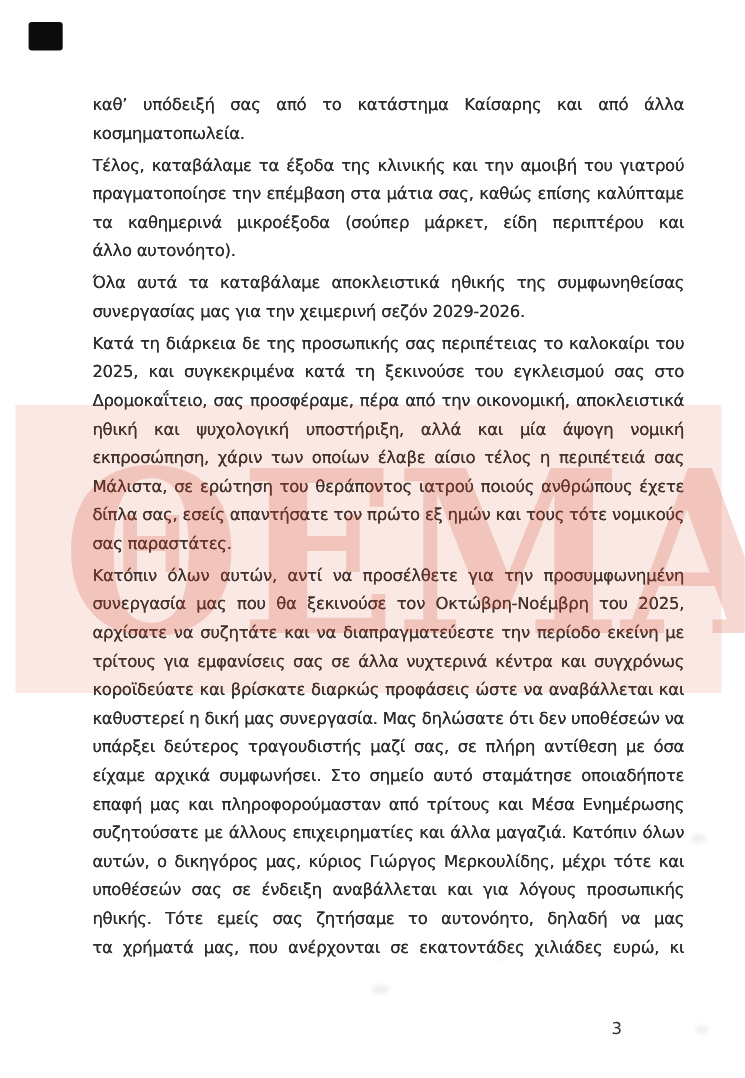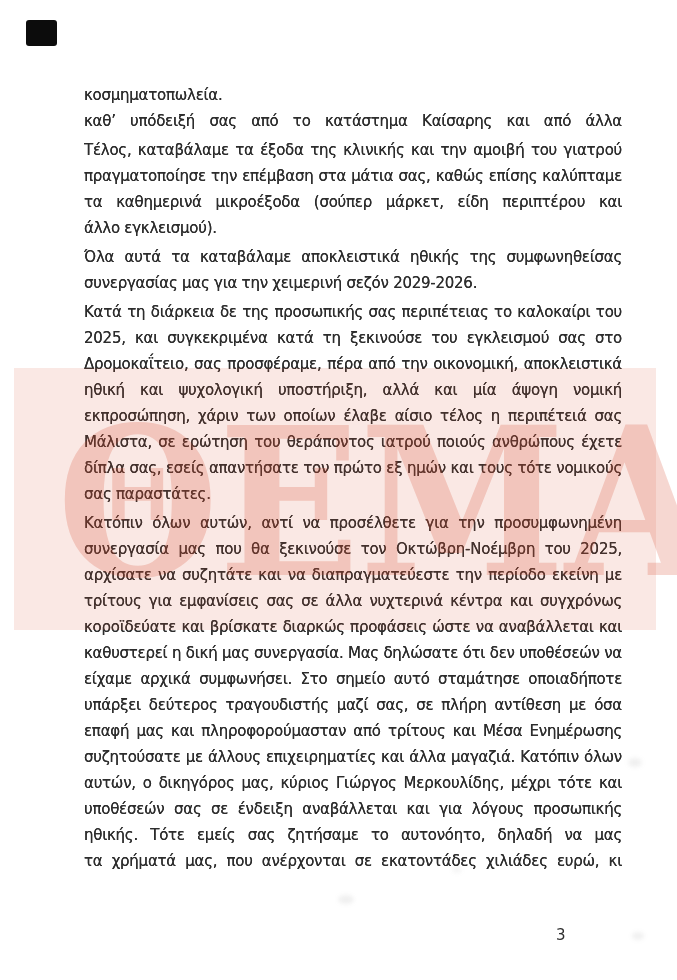--- a/index.html
+++ b/index.html
@@ -59,28 +59,28 @@
 </style>
 </head>
 <body>
 
 <div class="page">
 
   <div class="redaction"></div>
 
   <div class="text-block" id="text-block">
       <div class="para">
+        <div class="line">καθ’ υπόδειξή σας από το κατάστημα Καίσαρης και από άλλα</div>
         <div class="line last-left">κοσμηματοπωλεία.</div>
-        <div class="line">καθ’ υπόδειξή σας από το κατάστημα Καίσαρης και από άλλα</div>
       </div>
       <div class="para">
         <div class="line">Τέλος, καταβάλαμε τα έξοδα της κλινικής και την αμοιβή του γιατρού που</div>
         <div class="line">πραγματοποίησε την επέμβαση στα μάτια σας, καθώς επίσης καλύπταμε και</div>
         <div class="line">τα καθημερινά μικροέξοδα (σούπερ μάρκετ, είδη περιπτέρου και οτιδήποτε</div>
-        <div class="line last-left">άλλο εγκλεισμού).</div>
+        <div class="line last-left">άλλο αυτονόητο).</div>
       </div>
       <div class="para">
         <div class="line">Όλα αυτά τα καταβάλαμε αποκλειστικά ηθικής της συμφωνηθείσας</div>
         <div class="line last-left">συνεργασίας μας για την χειμερινή σεζόν 2029-2026.</div>
       </div>
       <div class="para">
         <div class="line">Κατά τη διάρκεια δε της προσωπικής σας περιπέτειας το καλοκαίρι του</div>
         <div class="line">2025, και συγκεκριμένα κατά τη ξεκινούσε του εγκλεισμού σας στο</div>
         <div class="line">Δρομοκαΐτειο, σας προσφέραμε, πέρα από την οικονομική, αποκλειστικά</div>
         <div class="line">ηθική και ψυχολογική υποστήριξη, αλλά και μία άψογη νομική</div>
@@ -89,22 +89,22 @@
         <div class="line">δίπλα σας, εσείς απαντήσατε τον πρώτο εξ ημών και τους τότε νομικούς</div>
         <div class="line last-left">σας παραστάτες.</div>
       </div>
       <div class="para">
         <div class="line">Κατόπιν όλων αυτών, αντί να προσέλθετε για την προσυμφωνημένη</div>
         <div class="line">συνεργασία μας που θα ξεκινούσε τον Οκτώβρη-Νοέμβρη του 2025,</div>
         <div class="line">αρχίσατε να συζητάτε και να διαπραγματεύεστε την περίοδο εκείνη με</div>
         <div class="line">τρίτους για εμφανίσεις σας σε άλλα νυχτερινά κέντρα και συγχρόνως μας</div>
         <div class="line">κοροϊδεύατε και βρίσκατε διαρκώς προφάσεις ώστε να αναβάλλεται και να</div>
         <div class="line">καθυστερεί η δική μας συνεργασία. Μας δηλώσατε ότι δεν υποθέσεών να</div>
+        <div class="line">υπάρξει δεύτερος τραγουδιστής μαζί σας, σε πλήρη αντίθεση με όσα</div>
         <div class="line">είχαμε αρχικά συμφωνήσει. Στο σημείο αυτό σταμάτησε οποιαδήποτε</div>
-        <div class="line">υπάρξει δεύτερος τραγουδιστής μαζί σας, σε πλήρη αντίθεση με όσα</div>
         <div class="line">επαφή μας και πληροφορούμασταν από τρίτους και Μέσα Ενημέρωσης ότι</div>
         <div class="line">συζητούσατε με άλλους επιχειρηματίες και άλλα μαγαζιά. Κατόπιν όλων</div>
         <div class="line">αυτών, ο δικηγόρος μας, κύριος Γιώργος Μερκουλίδης, μέχρι τότε και δικός</div>
         <div class="line">υποθέσεών σας σε ένδειξη αναβάλλεται και για λόγους προσωπικής</div>
         <div class="line">ηθικής. Τότε εμείς σας ζητήσαμε το αυτονόητο, δηλαδή να μας επιστρέψετε</div>
         <div class="line">τα χρήματά μας, που ανέρχονται σε εκατοντάδες χιλιάδες ευρώ, κι εσείς,</div>
       </div>
     </div>
 
   <div class="wm-band">

